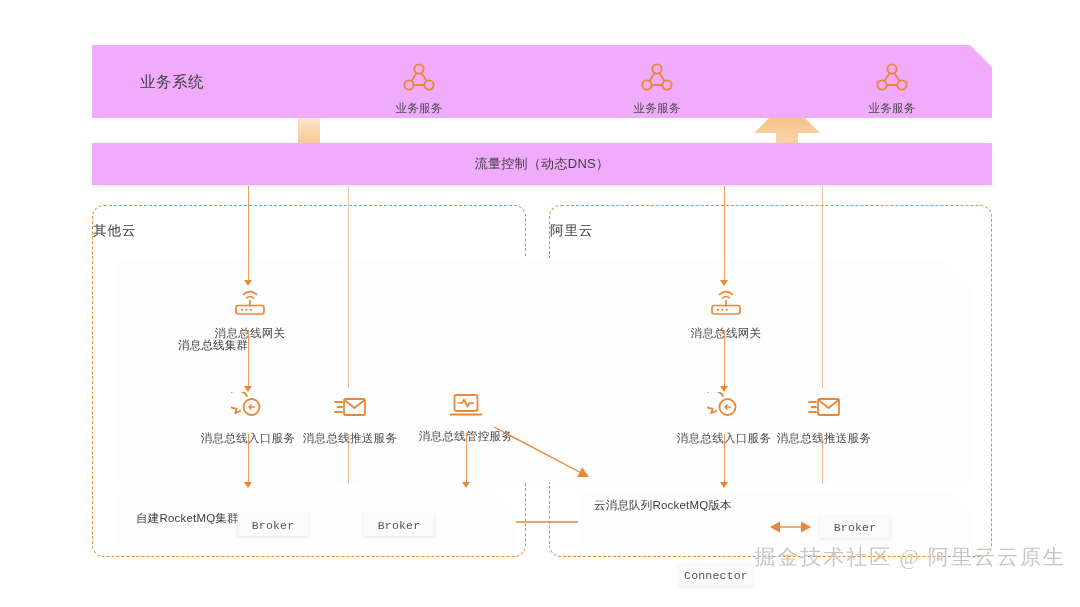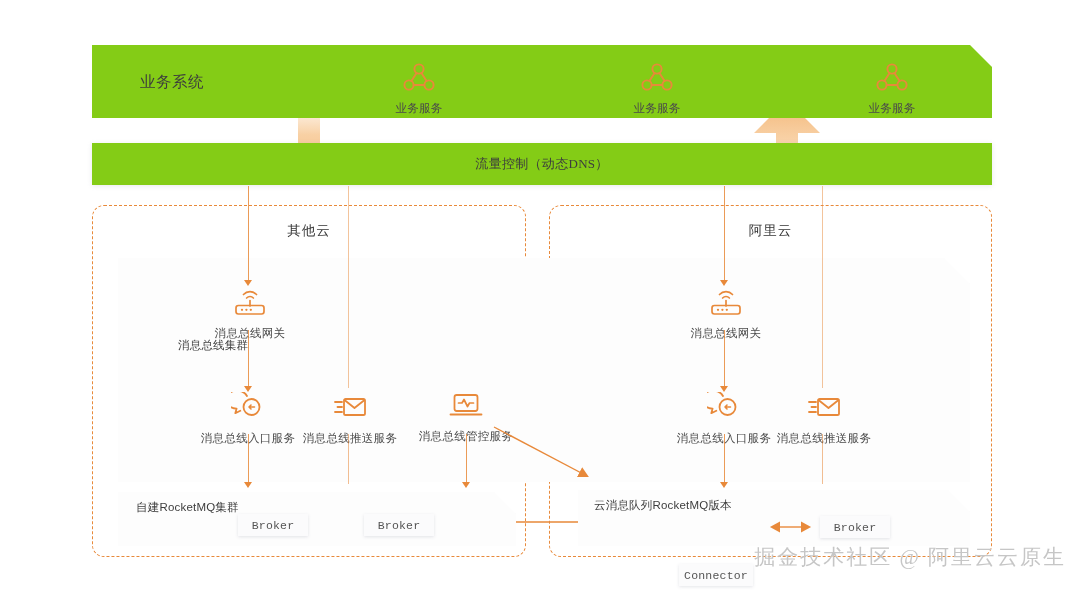--- a/index.html
+++ b/index.html
@@ -10,23 +10,22 @@
     overflow:hidden;
     position:relative;
   }
   #stage{position:absolute;left:0;top:0;width:1080px;height:579px;}
 
   
   .abs{position:absolute;}
 
   
   .panel-white{
-    background:#84cc16;
+    background:#f0abfc;
     box-shadow:0 1px 5px rgba(140,145,160,.20);
-    font-family:Liberation Serif, serif;
   }
   #biz-bar{
     left:92px;top:45px;width:900px;height:73px;
     
     clip-path:polygon(0 0, calc(100% - 22px) 0, 100% 22px, 100% 100%, 0 100%);
   }
   #biz-title{
     left:140px;top:72px;
     font-size:15.5px;color:#3d3d3d;letter-spacing:.5px;
   }
@@ -46,21 +45,21 @@
   
   .cloud-box{
     border:1.6px dashed #E8893A;
     border-radius:12px;
     box-sizing:border-box;
   }
   #cloud-left{left:92px;top:205px;width:434px;height:352px;}
   #cloud-right{left:549px;top:205px;width:443px;height:352px;}
   .cloud-title{
     position:absolute;top:16px;left:0;width:100%;
-    text-align:center;font-size:13.5px;color:#333;letter-spacing:1px;
+    font-size:13.5px;color:#333;letter-spacing:1px;
   }
 
   
   .inner-panel{
     background:#fdfdfd;
     box-shadow:0 1px 4px rgba(150,155,170,.17);
     box-sizing:border-box;
   }
   #bus-left{
     left:118px;top:258px;width:852px;height:224px;
@@ -305,21 +304,21 @@
   <svg class="abs" style="left:496px;top:508px;" width="90" height="32" viewBox="0 0 90 32">
     <defs>
       <marker id="mk-left" markerWidth="8" markerHeight="8" refX="6" refY="4" orient="auto">
         <path d="M0 0 L7.5 4 L0 8 z" fill="#E8893A"></path>
       </marker>
     </defs>
     <path d="M86 2 V14 H9" stroke="#E8893A" stroke-width="1.4" fill="none" marker-end="url(#mk-left)"></path>
   </svg>
 
   <div class="abs inner-panel" id="mq-left"></div>
-  <div class="abs panel-tag" style="left:136px;top:500px;">自建RocketMQ集群</div>
+  <div class="abs panel-tag" style="left:136px;top:511px;">自建RocketMQ集群</div>
   <div class="node-chip" style="left:238px;top:514px;width:70px;height:22px;">Broker</div>
   <div class="node-chip" style="left:364px;top:514px;width:70px;height:22px;">Broker</div>
 
   <div class="abs inner-panel" id="mq-right"></div>
   <div class="abs panel-tag" style="left:594px;top:498px;">云消息队列RocketMQ版本</div>
   <div class="node-chip" style="left:679px;top:516px;width:74px;height:22px;margin-top:48px;">Connector</div>
   <div class="node-chip" style="left:820px;top:516px;width:70px;height:22px;">Broker</div>
 
   <svg class="abs" style="left:766px;top:520px;" width="50" height="14" viewBox="0 0 50 14">
     <defs>

